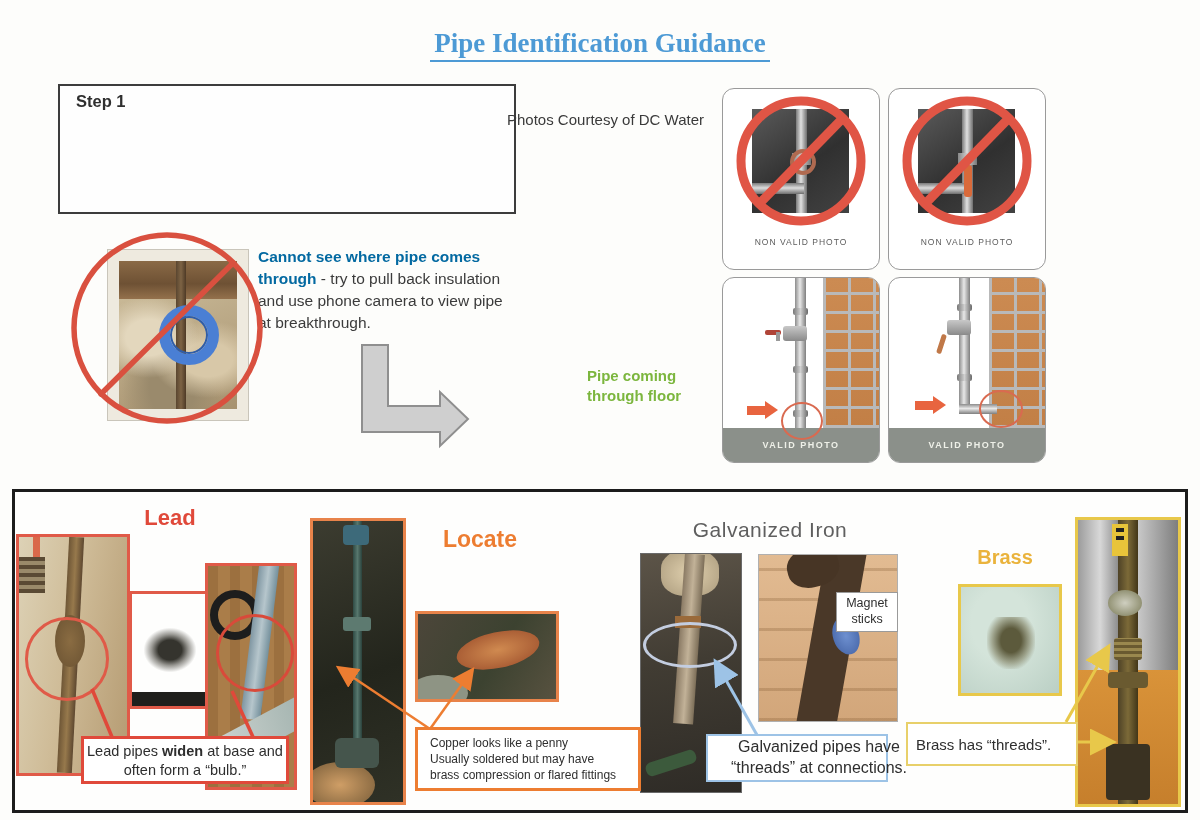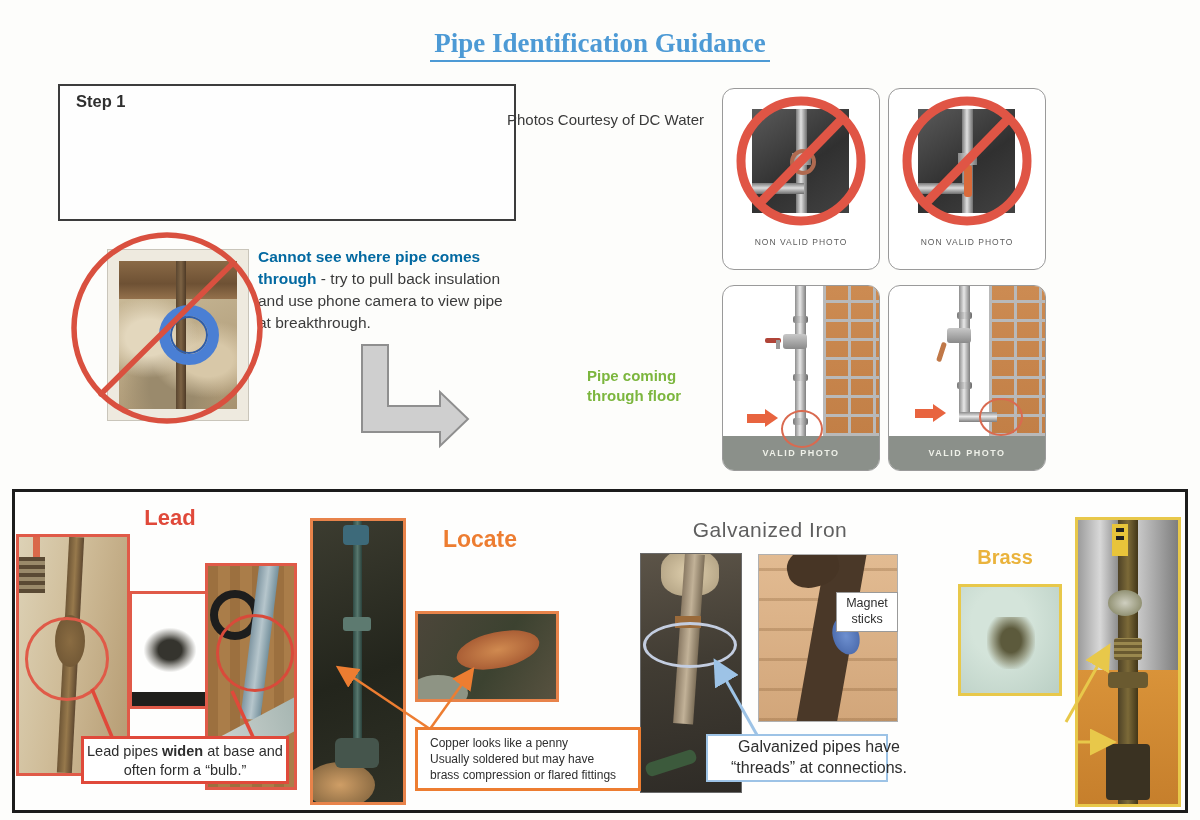--- a/index.html
+++ b/index.html
@@ -4,21 +4,21 @@
 <style>
   html,body{margin:0;padding:0;background:#ffffff;}
   #page{position:relative;width:1200px;height:820px;background:#fdfdfb;
         font-family:"Liberation Sans",sans-serif;color:#3b3b3b;overflow:hidden;}
   .abs{position:absolute;}
   
   #title{top:28px;left:0;width:1200px;text-align:center;z-index:2;}
   #title span{font-family:"Liberation Serif",serif;font-weight:bold;font-size:27px;
         color:#4d9ad5;border-bottom:2px solid #4d9ad5;padding:0 4px 2px 4px;}
   
-  #step1{left:58px;top:84px;width:432px;height:112px;border:2px solid #3c3c3c;padding:6px 6px 15px 16px;background:#fefefe;}
+  #step1{left:58px;top:84px;width:432px;height:112px;border:2px solid #3c3c3c;padding:6px 6px 8px 16px;background:#fefefe;}
   #step1 .h{font-weight:bold;font-size:16.5px;color:#2f2f2f;margin-bottom:2px;}
   #step1 .b{font-size:15.5px;line-height:1.33;color:#3a3a3a;width:420px;}
   #credit{left:507px;top:111px;font-size:15px;color:#3a3a3a;}
   
   .frame{border:11px solid #eeeadf;outline:1px solid #c9c5ba;background:#c9b894;}
   #nophoto{left:108px;top:250px;width:118px;height:148px;}
   #nophoto .lintel{position:absolute;left:0;top:0;width:100%;height:26%;
      background:linear-gradient(180deg,#8a6a46,#6e5134 60%,#94714c);}
   #nophoto .insul{position:absolute;left:0;top:26%;width:100%;height:74%;
      background:radial-gradient(ellipse at 25% 35%,#e3d7bd 0 18%,transparent 40%),
@@ -30,21 +30,21 @@
   #nophoto .wheel{position:absolute;left:34%;top:30%;width:38px;height:38px;border-radius:50%;
      border:11px solid #4a7fd4;box-shadow:0 0 0 2px #2f5da8 inset;}
   
   #cannot{left:258px;top:246px;width:252px;font-size:15.5px;line-height:1.42;}
   #cannot .hl{color:#0369a1;font-weight:bold;}
   
   #pipecoming{left:587px;top:366px;width:108px;font-size:15px;font-weight:bold;color:#7cb63e;line-height:1.3;}
   
   .panel{position:absolute;width:156px;background:#fff;border:1.5px solid #9a9a9a;border-radius:12px;}
   .nv{height:180px;}
-  .vd{height:184px;overflow:hidden;margin-top:8px;}
+  .vd{height:184px;overflow:hidden;}
   .nv .sq{position:absolute;left:29px;top:20px;width:97px;height:104px;overflow:hidden;
      background:linear-gradient(145deg,#5a5a5a,#303030 55%,#424242);}
   .nv .vp{position:absolute;left:44px;top:0;width:11px;height:100%;
      background:linear-gradient(90deg,#7a7a7a,#e0e0e0 45%,#6e6e6e);}
   .nv .hp{position:absolute;left:0;top:74px;width:52px;height:11px;
      background:linear-gradient(180deg,#7a7a7a,#dcdcdc 45%,#6e6e6e);}
   .nv .joint{position:absolute;left:40px;top:44px;width:19px;height:12px;background:linear-gradient(90deg,#888,#cfcfcf,#777);}
   .nv .wheelring{position:absolute;left:38px;top:40px;width:18px;height:18px;border-radius:50%;border:4px solid #b06a50;}
   .nv .redseg{position:absolute;left:46px;top:56px;width:8px;height:32px;background:#d96a3a;border-radius:3px;}
   .nv svg{position:absolute;left:12px;top:2px;}
@@ -276,20 +276,23 @@
     <div style="position:absolute;left:40px;top:0;width:20px;height:100%;background:linear-gradient(90deg,#4e4226,#7c6a38 50%,#423618);"></div>
     <div style="position:absolute;left:36px;top:118px;width:28px;height:22px;background:repeating-linear-gradient(0deg,#6a5a30 0 3px,#9a884e 3px 6px);border-radius:3px;"></div>
     <div style="position:absolute;left:30px;top:152px;width:40px;height:16px;background:#6a5a30;border-radius:4px;"></div>
     <div style="position:absolute;left:28px;bottom:4px;width:44px;height:56px;background:#3a3222;border-radius:4px;"></div>
     <div style="position:absolute;left:34px;top:4px;width:16px;height:32px;background:#e8c43a;"></div>
     <div style="position:absolute;left:38px;top:8px;width:8px;height:4px;background:#222;"></div>
     <div style="position:absolute;left:38px;top:16px;width:8px;height:4px;background:#222;"></div>
     <div style="position:absolute;left:30px;top:70px;width:34px;height:26px;background:radial-gradient(#cfcfc0,#8a8a6a 80%);border-radius:50%;"></div>
   </div>
 
+  <div class="callout" style="left:906px;top:722px;width:168px;height:40px;border:2.5px solid #e8d06a;">
+    <div class="ctext" style="font-size:15px;text-align:left;align-items:flex-start;padding-left:8px;justify-content:center;">Brass has “threads”.</div>
+  </div>
 
   <svg id="connectors">
     <defs>
       <marker id="mO" markerWidth="9" markerHeight="9" refX="6" refY="4.5" orient="auto">
           <path d="M0,0 L9,4.5 L0,9 z" fill="#ed7d31"></path>
         </marker>
       <marker id="mB" markerWidth="9" markerHeight="9" refX="6" refY="4.5" orient="auto">
           <path d="M0,0 L9,4.5 L0,9 z" fill="#9dc3e6"></path>
         </marker>
       <marker id="mY" markerWidth="9" markerHeight="9" refX="6" refY="4.5" orient="auto">

